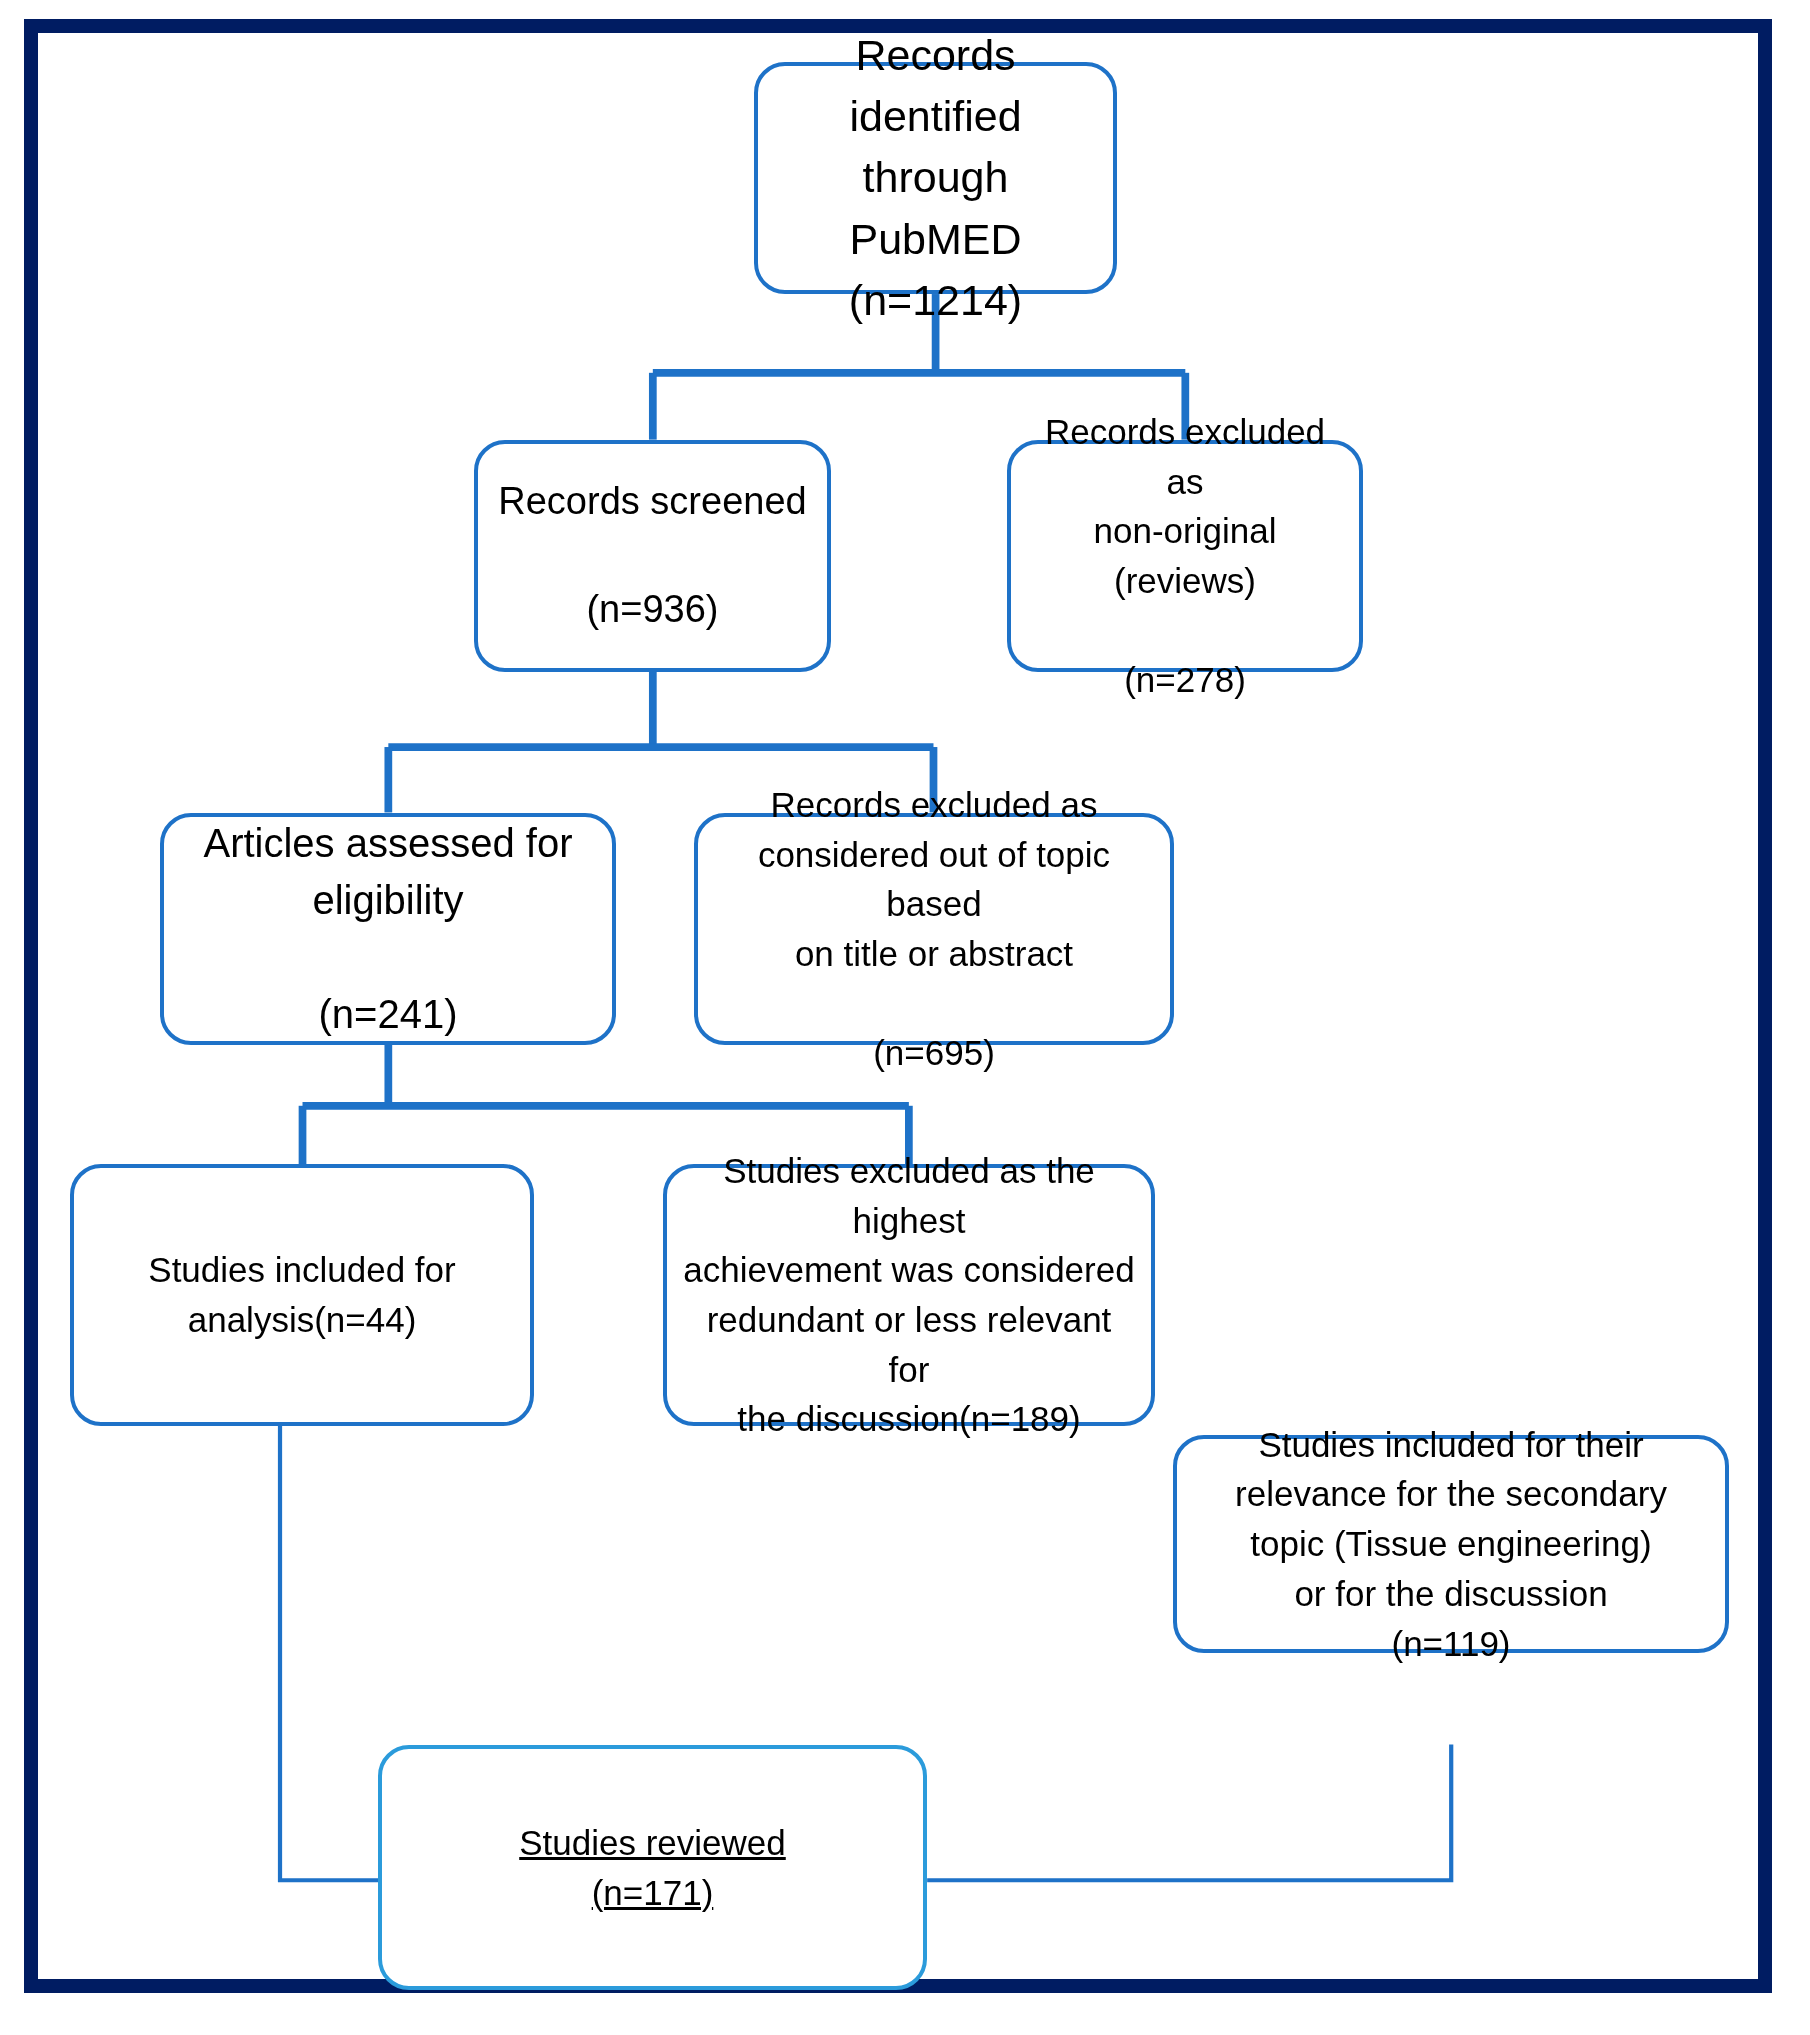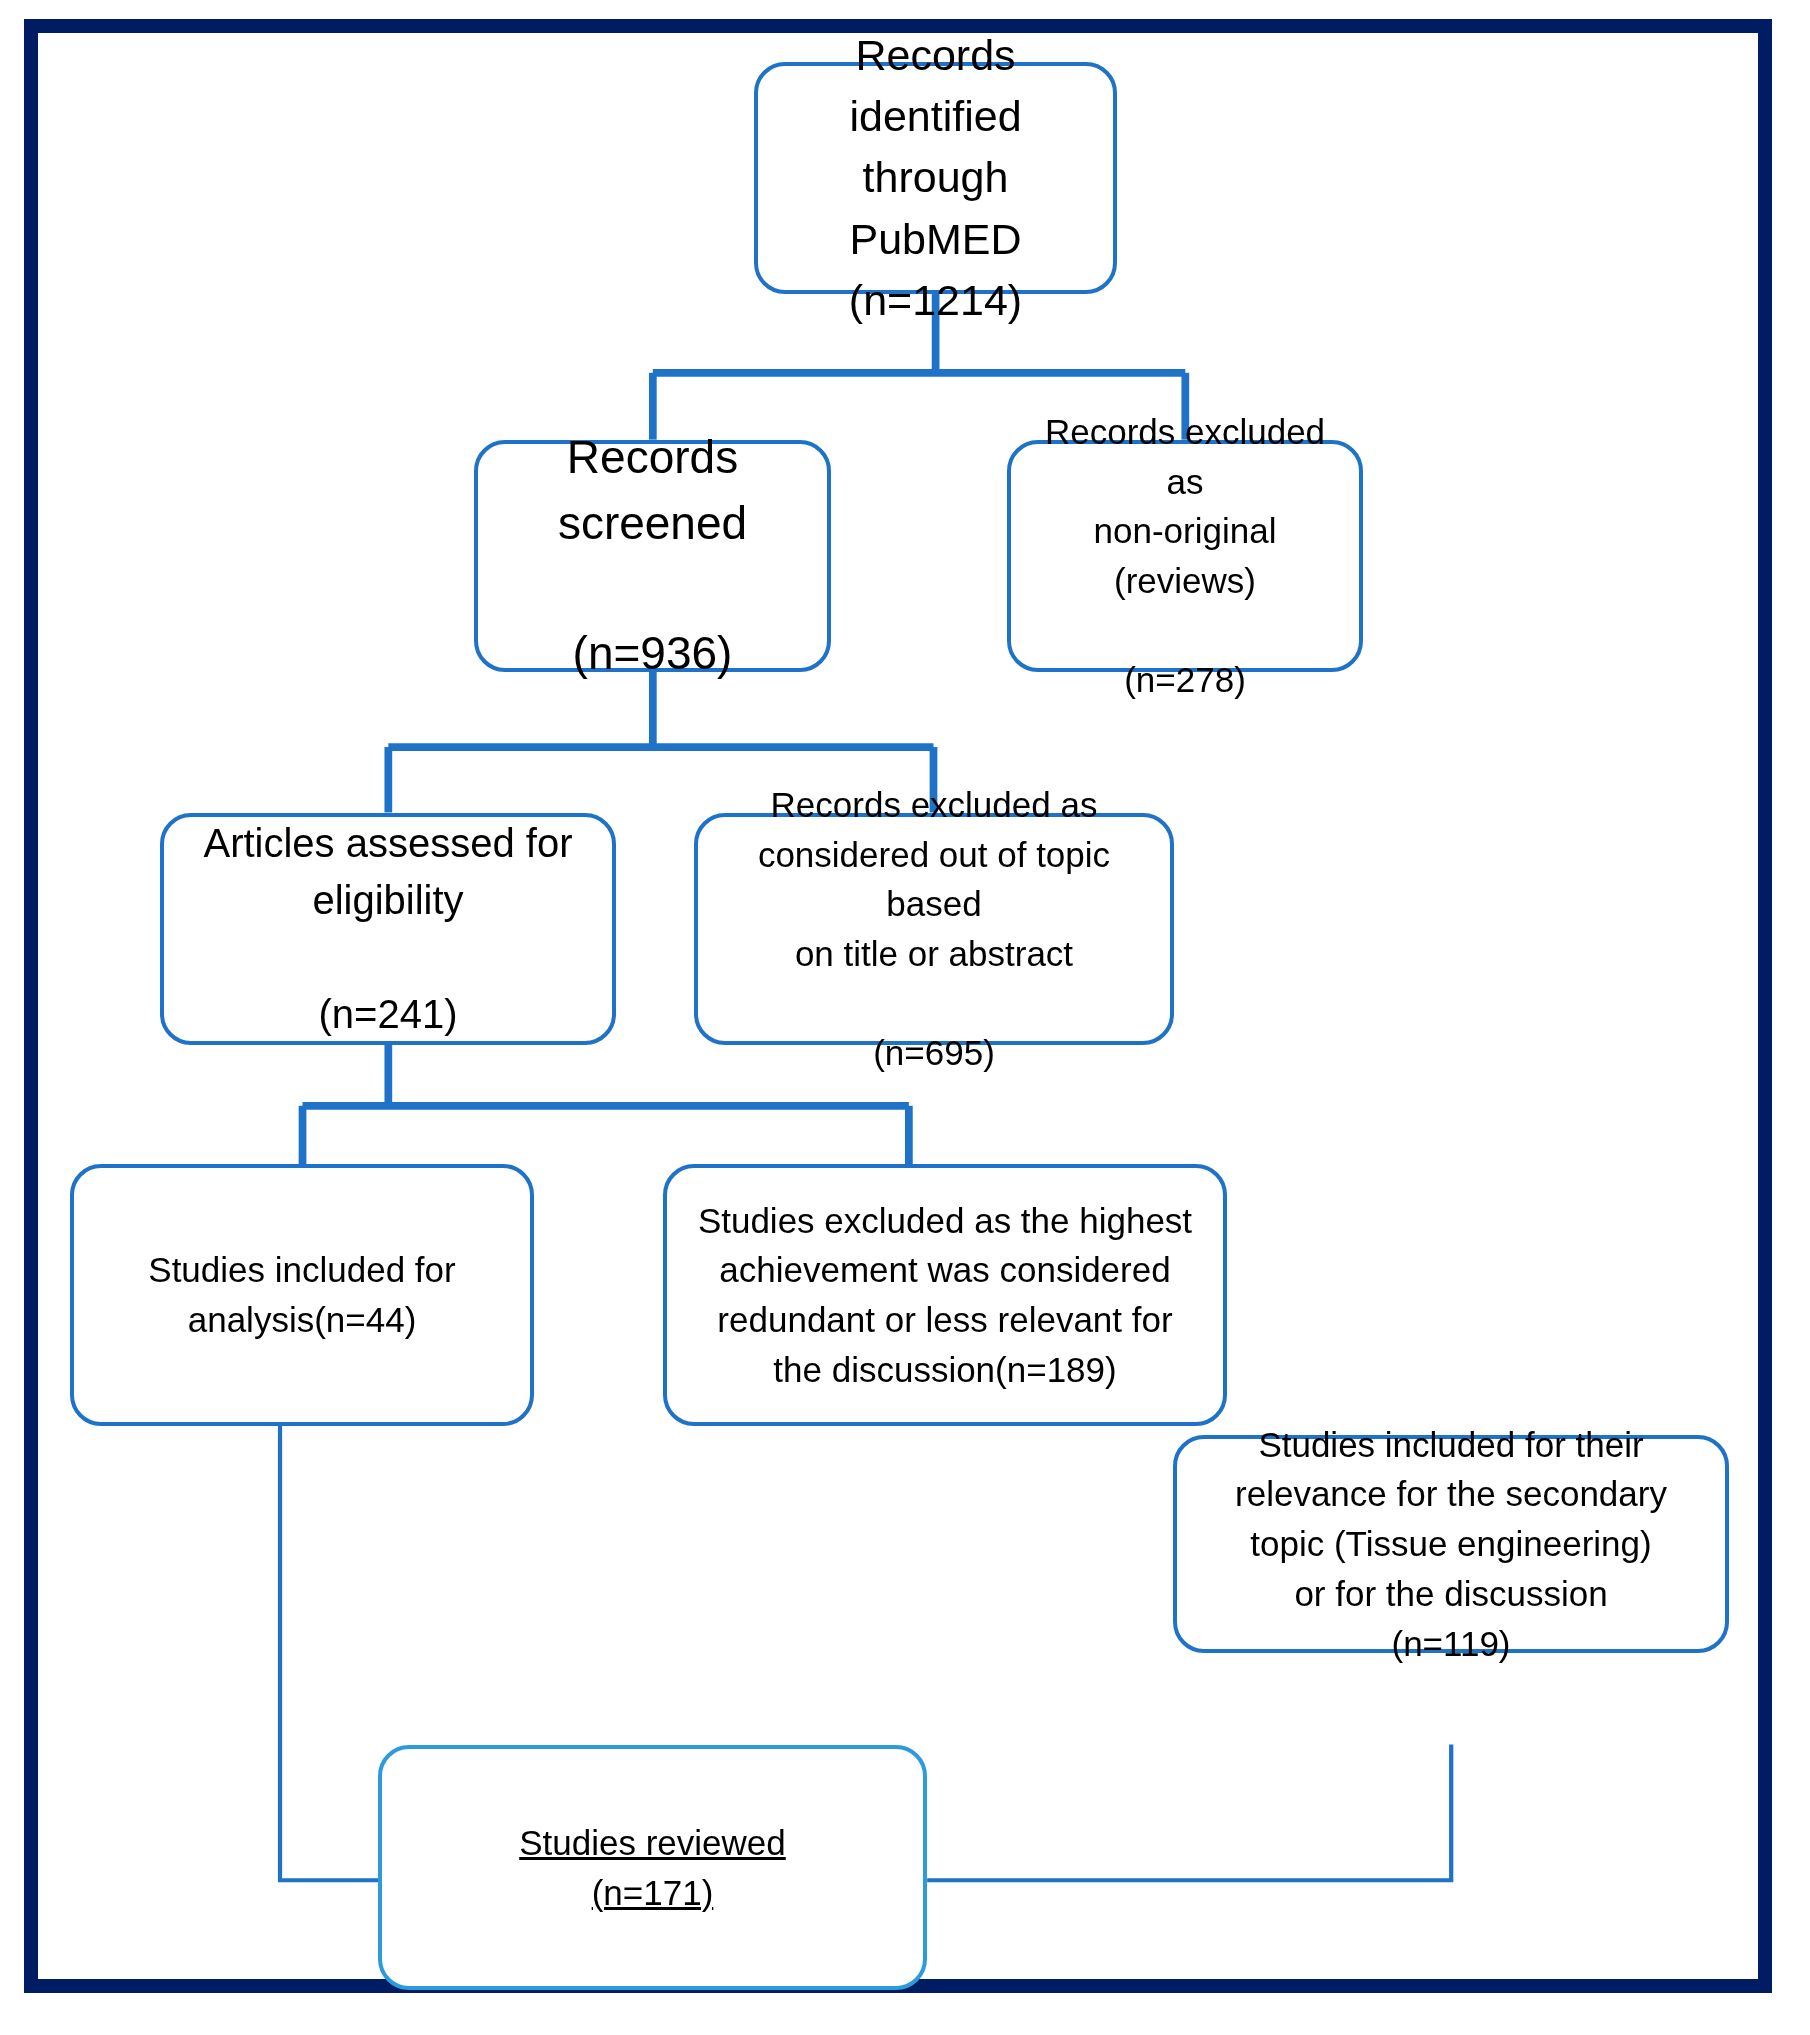--- a/index.html
+++ b/index.html
@@ -56,40 +56,40 @@
     width: 100%;
     white-space: pre-line;
   }
   
   #node-identified {
     left: 754px; top: 62px; width: 363px; height: 232px;
     font-size: 43px;
   }
   #node-screened {
     left: 474px; top: 440px; width: 357px; height: 232px;
-    font-size: 46px;
+    font-size: 38px;
   }
   #node-excluded-nonoriginal {
     left: 1007px; top: 440px; width: 356px; height: 232px;
     font-size: 35px;
   }
   #node-eligibility {
     left: 160px; top: 813px; width: 456px; height: 232px;
     font-size: 40px;
   }
   #node-excluded-offtopic {
     left: 694px; top: 813px; width: 480px; height: 232px;
     font-size: 35px;
   }
   #node-analysis {
     left: 70px; top: 1164px; width: 464px; height: 262px;
     font-size: 35px;
   }
   #node-excluded-redundant {
-    left: 663px; top: 1164px; width: 564px; height: 262px;
+    left: 663px; top: 1164px; width: 492px; height: 262px;
     font-size: 35px;
   }
   #node-secondary {
     left: 1173px; top: 1435px; width: 556px; height: 218px;
     font-size: 35px;
   }
   #node-reviewed {
     left: 378px; top: 1745px; width: 549px; height: 245px;
     border-color: #2B9BDB;
     font-size: 35px;

